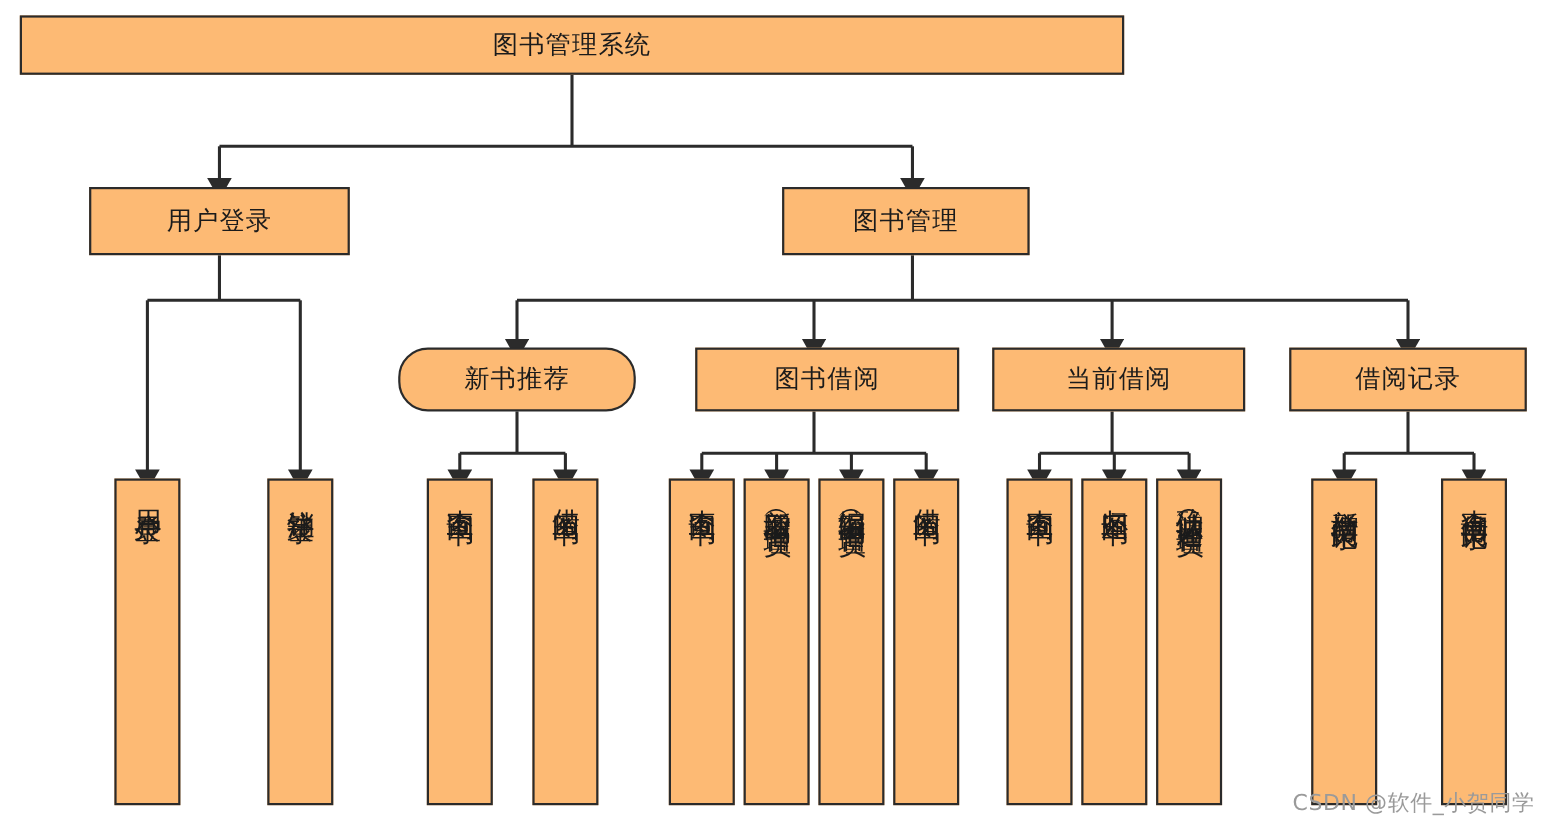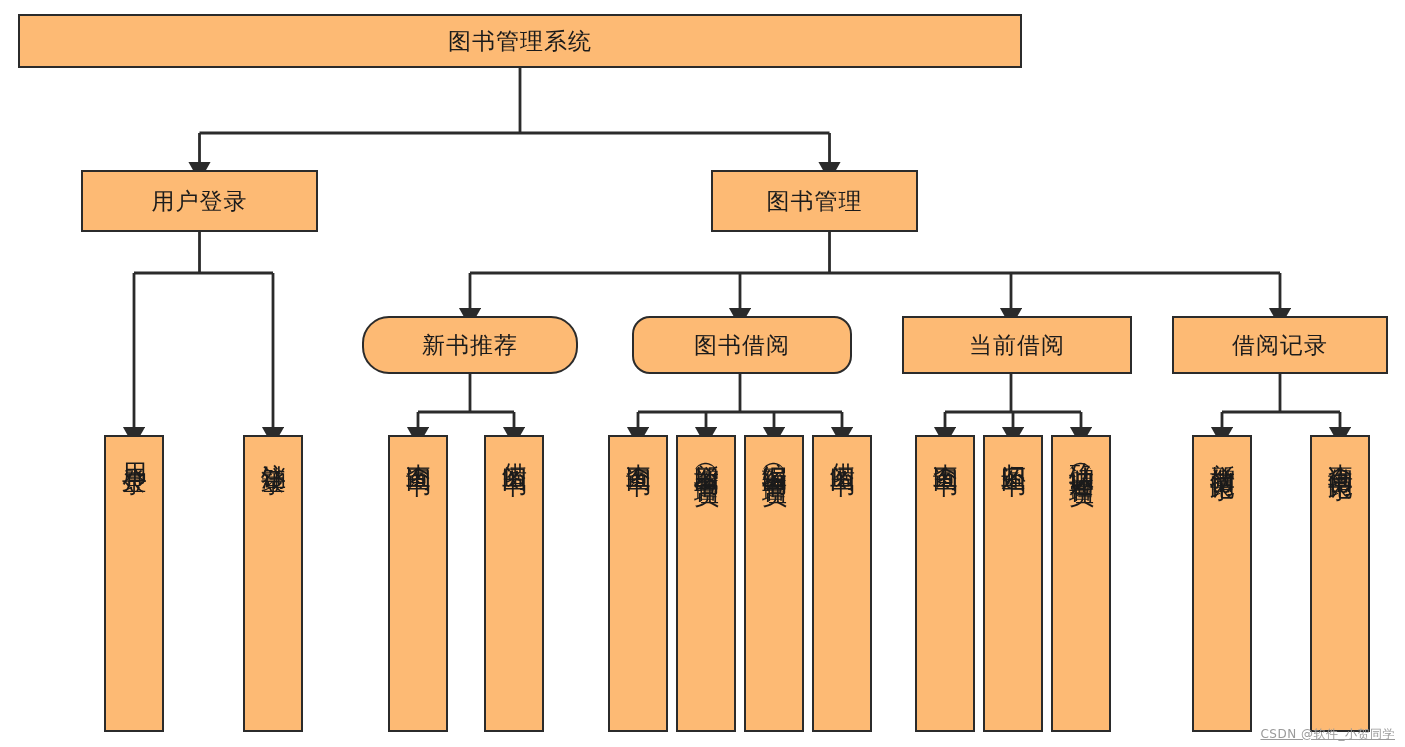--- a/index.html
+++ b/index.html
@@ -54,26 +54,25 @@
     font-size: 25px;
     line-height: 1.12;
     letter-spacing: 3px;
     white-space: nowrap;
     display: block;
   }
   .watermark {
     position: absolute;
     right: 10px;
     bottom: 4px;
-    font-size: 12px;
+    font-size: 20px;
     color: #9a9a9a;
     z-index: 9;
     white-space: nowrap;
     letter-spacing: 0.5px;
-    text-decoration: underline;
   }
 </style>
 </head>
 <body>
 
 <div id="diagram-root">
   <svg id="connector-layer" viewBox="0 0 1405 747" xmlns="http://www.w3.org/2000/svg">
     <defs>
       <marker id="arrow" markerWidth="9" markerHeight="9" refX="1.5" refY="4" orient="auto" markerUnits="strokeWidth">
         <path d="M0,0 L0,8 L7,4 z" fill="#2b2b2b"></path>
@@ -116,27 +115,27 @@
       </g>
   </svg>
 
   <div class="watermark">CSDN @软件_小贺同学</div>
 <div class="node node-h" style="left: 18px; top: 14px; width: 1004px; height: 54px;">
       <span>图书管理系统</span>
     </div>
     <div class="node node-h" style="left: 81px; top: 170px; width: 237px; height: 62px;">
       <span>用户登录</span>
     </div>
-    <div class="node node-h" style="left: 711px; top: 170px; width: 207px; height: 62px;">
+    <div class="node node-h" style="left: 711px; top: 170px; width: 225px; height: 62px;">
       <span>图书管理</span>
     </div>
     <div class="node node-h" style="left: 362px; top: 316px; width: 216px; height: 58px; border-radius: 27px;">
       <span>新书推荐</span>
     </div>
-    <div class="node node-h" style="left: 632px; top: 316px; width: 220px; height: 58px; border-radius: 18px;">
+    <div class="node node-h" style="left: 632px; top: 316px; width: 240px; height: 58px;">
       <span>图书借阅</span>
     </div>
     <div class="node node-h" style="left: 902px; top: 316px; width: 230px; height: 58px;">
       <span>当前借阅</span>
     </div>
     <div class="node node-h" style="left: 1172px; top: 316px; width: 216px; height: 58px;">
       <span>借阅记录</span>
     </div>
     <div class="node node-v" style="left: 104px; top: 435px; width: 60px; height: 297px;">
       <span class="vlabel">用户登录</span>

